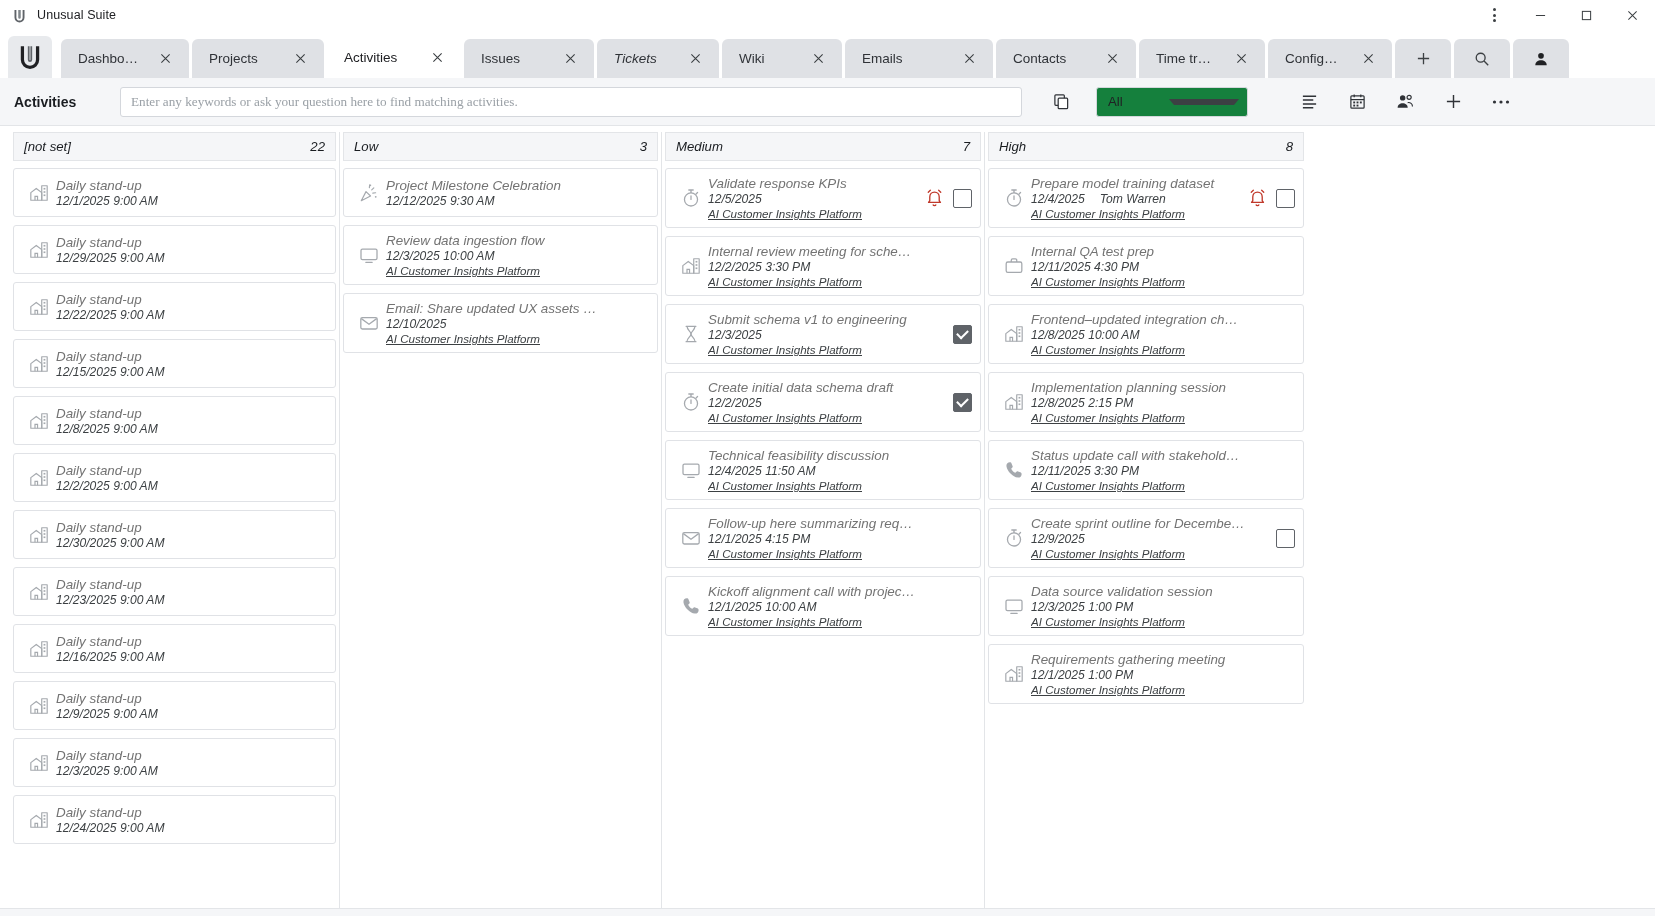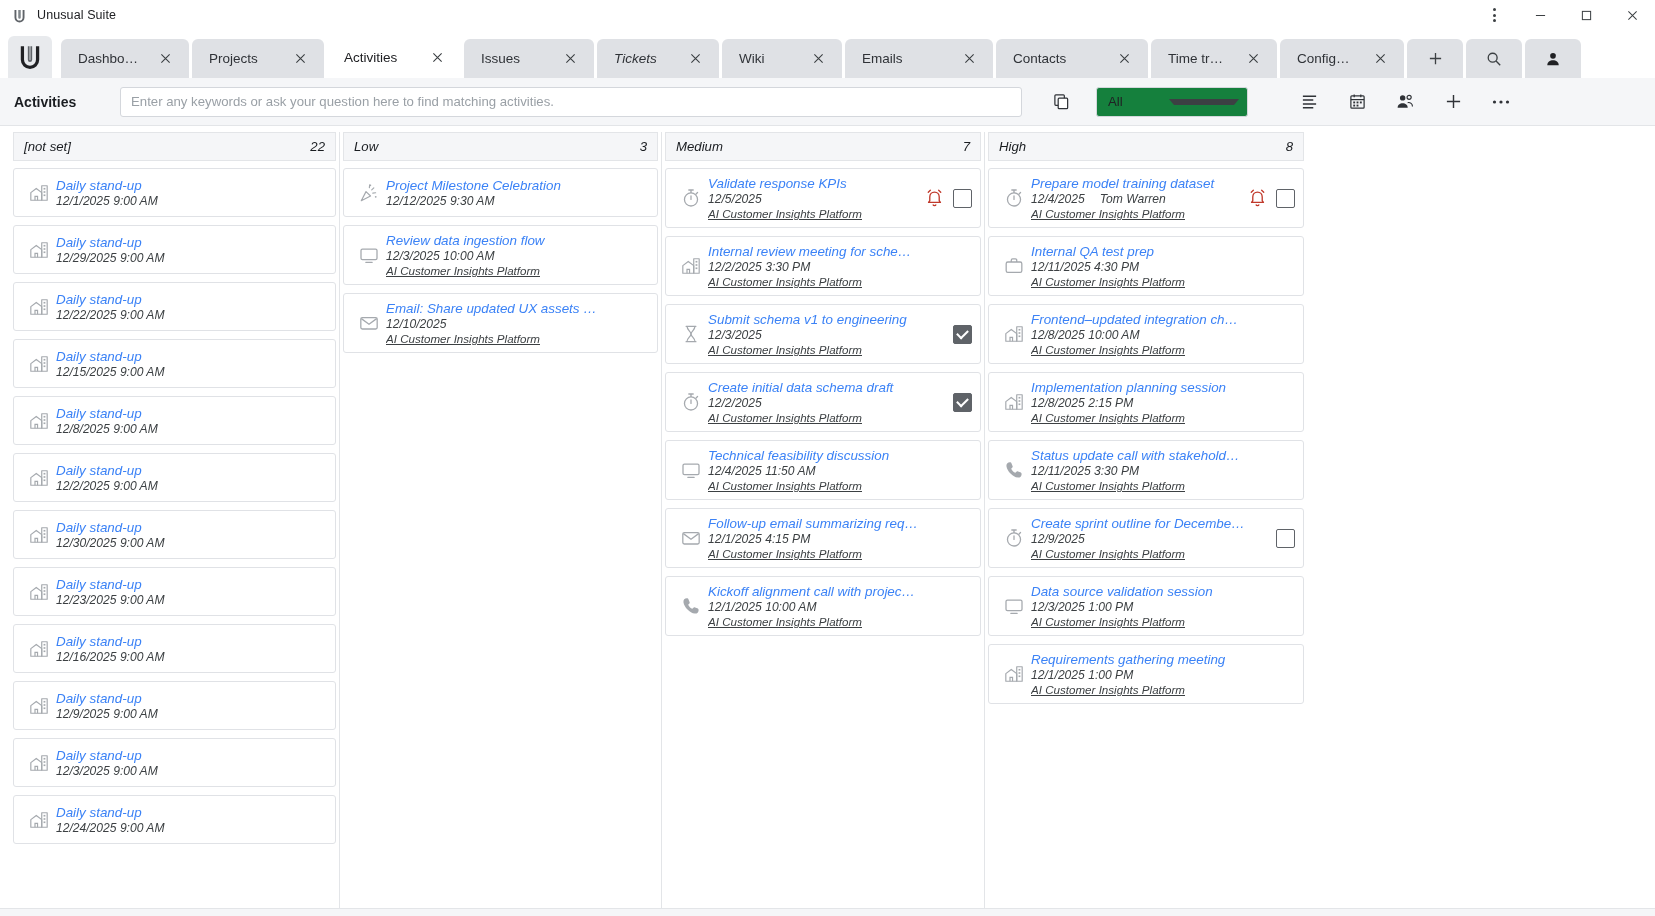--- a/index.html
+++ b/index.html
@@ -51,21 +51,21 @@
     width:22px; height:22px; margin-left:14px; display:flex;
     align-items:center; justify-content:center; color:#3c4043; flex:0 0 auto;
   }
   .tab-w1 { width:128px; }
   .tab-w2 { width:132px; }
   .tab-w3 { width:134px; }
   .tab-w4 { width:130px; }
   .tab-w5 { width:122px;font-style:italic; }
   .tab-w6 { width:120px; }
   .tab-w7 { width:148px; }
-  .tab-w8 { width:152px; }
+  .tab-w8 { width:140px; }
   .tab-w9 { width:126px; }
   .tab-w10{ width:124px; }
   .iconbtn-tab {
     width:56px; height:39px; background:#dfe1e5; border-radius:6px 6px 0 0;
     display:flex; align-items:center; justify-content:center; flex:0 0 auto;
     color:#3c4043;
   }
 
   
   .toolbar {
@@ -73,21 +73,21 @@
     padding:0 14px 0 14px; gap:0; border-bottom:1px solid #e3e5e8;
   }
   .tb-heading { font-size:14px; font-weight:bold; color:#1a1d21; width:106px; flex:0 0 auto; }
   .searchbox {
     flex:0 0 auto; width:902px; height:30px; background:#fff;
     border:1px solid #d4d7dc; border-radius:3px;
     display:flex; align-items:center; padding:0 10px;
   }
   .searchbox input {
     border:0; outline:0; width:100%; font-size:13.2px; color:#202124;
-    font-family:Liberation Sans, sans-serif; background:transparent;
+    font-family:Liberation Serif, serif; background:transparent;
   }
   .searchbox input::placeholder { color:#9aa0a6; }
   .tb-icon {
     width:34px; height:34px; display:flex; align-items:center; justify-content:center;
     color:#2f3237; flex:0 0 auto; border-radius:3px;
   }
   .selectbox {
     width:152px; height:30px; background:#15803d; border:1px solid #d4d7dc; border-radius:3px;
     display:flex; align-items:center; padding:0 8px 0 11px; margin-left:18px; flex:0 0 auto;
   }
@@ -128,21 +128,21 @@
     background:#fff; border:1px solid #e0e2e6; border-radius:3px;
     min-height:49px; display:flex; align-items:center;
     padding:7px 8px 7px 8px; gap:0; position:relative;
   }
   .card-ico {
     width:34px; flex:0 0 auto; display:flex; align-items:center; justify-content:center;
     color:#9aa0a6; align-self:center;
   }
   .card-main { flex:1; min-width:0; display:flex; flex-direction:column; gap:1px; }
   .card-title {
-    font-size:13.4px; color:#3b82f6; white-space:nowrap;
+    font-size:13.4px; color:#737373; white-space:nowrap;
     overflow:hidden; text-overflow:ellipsis;
   }
   .card-meta { font-size:12.1px; color:#3c4043; display:flex; gap:15px; }
   .card-link {
     font-size:11.6px; color:#3c4043; text-decoration:underline; white-space:nowrap;
     overflow:hidden; text-overflow:ellipsis;
   }
   .card-right { display:flex; align-items:center; gap:10px; flex:0 0 auto; padding-left:6px; }
   .alarm { color:#c0392b; display:flex; }
   .chk {
@@ -780,21 +780,21 @@
           </div>
         </div>
         <div class="card">
           <div class="card-ico">
             <svg width="20" height="20" viewBox="0 0 22 22">
               <rect x="2" y="5" width="18" height="12.6" rx="1.6" fill="none" stroke="#a5a9ae" stroke-width="1.4"></rect>
               <path d="M2.6 6.2L11 12.4l8.4-6.2" fill="none" stroke="#a5a9ae" stroke-width="1.4"></path>
             </svg>
           </div>
           <div class="card-main">
-            <div class="card-title">Follow-up email summarizing req…</div>
+            <div class="card-title">Follow-up here summarizing req…</div>
             <div class="card-meta">
               <span>12/1/2025 4:15 PM</span>
             </div>
             <div class="card-link">AI Customer Insights Platform</div>
           </div>
         </div>
         <div class="card">
           <div class="card-ico">
             <svg width="20" height="20" viewBox="0 0 22 22">
               <path d="M6.4 2.6c1.1 0 1.6.5 2 1.5l1 2.4c.4.9.2 1.5-.5 2.1l-1 .9c.9 2 2.6 3.7 4.6 4.6l.9-1c.6-.7 1.2-.9 2.1-.5l2.4 1c1 .4 1.5.9 1.5 2 0 2.3-1.9 4-4.2 3.7C9.6 18.5 3.5 12.4 2.7 6.8 2.4 4.5 4.1 2.6 6.4 2.6z" fill="#a5a9ae"></path>

